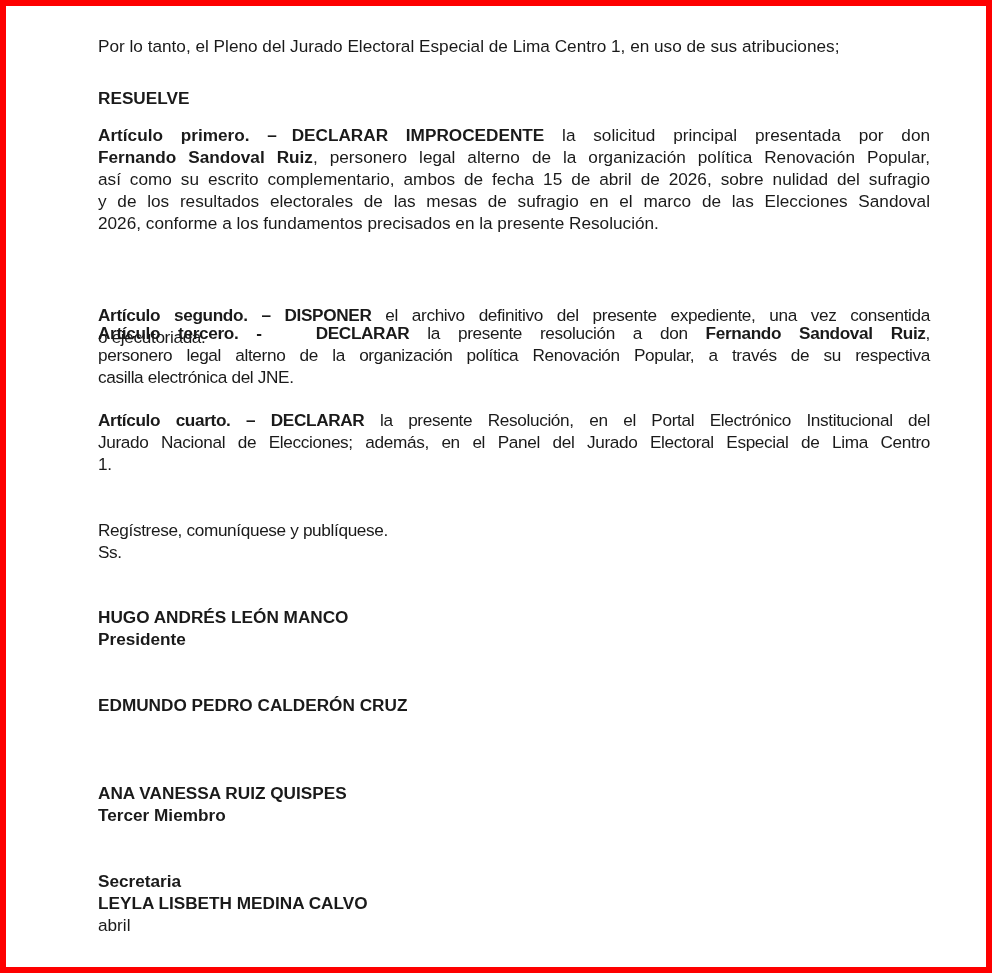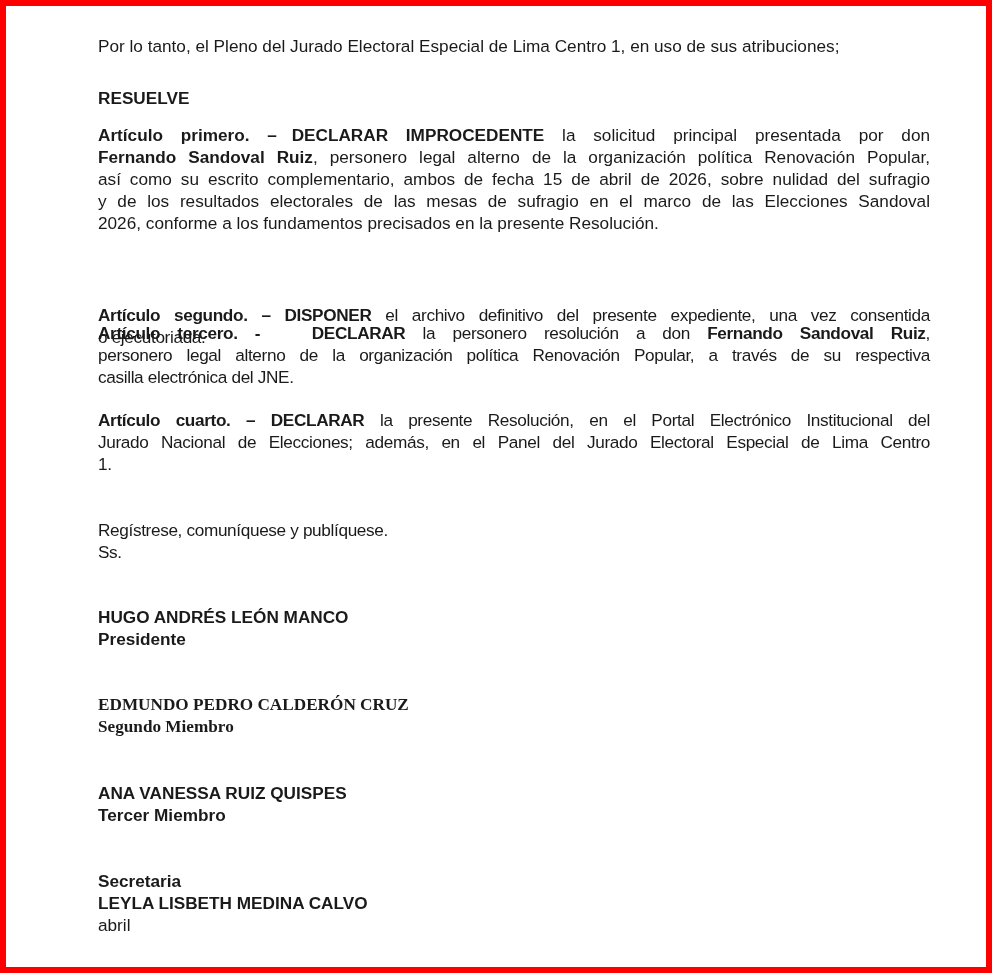--- a/index.html
+++ b/index.html
@@ -46,44 +46,43 @@
     <span class="just">y de los resultados electorales de las mesas de sufragio en el marco de las Elecciones Sandoval</span>
     <span class="line">2026, conforme a los fundamentos precisados en la presente Resolución.</span>
   </div>
 
   <div class="p cond" style="top:256px;margin-top:48px;">
     <span class="just"><span class="b">Artículo segundo. –</span> <span class="b">DISPONER</span><span> el archivo definitivo del presente expediente, una vez consentida</span></span>
     <span class="line">o ejecutoriada.</span>
   </div>
 
   <div class="p cond" style="top:322px;">
-    <span class="just"><span class="b">Artículo tercero. -</span>&nbsp;&nbsp; <span class="b">DECLARAR</span><span> la personero resolución a don </span><span class="b">Fernando Sandoval Ruiz</span><span>,</span></span>
+    <span class="just"><span class="b">Artículo tercero. -</span>&nbsp;&nbsp; <span class="b">DECLARAR</span><span> la presente resolución a don </span><span class="b">Fernando Sandoval Ruiz</span><span>,</span></span>
     <span class="just">personero legal alterno de la organización política Renovación Popular, a través de su respectiva</span>
     <span class="line">casilla electrónica del JNE.</span>
   </div>
 
   <div class="p cond" style="top:409px;">
     <span class="just"><span class="b">Artículo cuarto. –</span> <span class="b">DECLARAR</span><span> la presente Resolución, en el Portal Electrónico Institucional del</span></span>
     <span class="just">Jurado Nacional de Elecciones; además, en el Panel del Jurado Electoral Especial de Lima Centro</span>
     <span class="line">1.</span>
   </div>
 
   <div class="p cond" style="top:519px;">
     <span class="line">Regístrese, comuníquese y publíquese.</span>
     <span class="line">Ss.</span>
   </div>
 
   <div class="p b" style="top:606px;">
     <span class="line">HUGO ANDRÉS LEÓN MANCO</span>
     <span class="line">Presidente</span>
   </div>
 
-  <div class="p b" style="top:694px;font-family:Liberation Serif, serif;">
+  <div class="p b" style="top:694px;">
     <span class="line">EDMUNDO PEDRO CALDERÓN CRUZ</span>
-    <span class="line">Segundo Miembro</span>
   </div>
 
   <div class="p b" style="top:782px;">
     <span class="line">ANA VANESSA RUIZ QUISPES</span>
     <span class="line">Tercer Miembro</span>
   </div>
 
   <div class="p" style="top:870px;">
     <span class="line b">Secretaria</span>
     <span class="line b">LEYLA LISBETH MEDINA CALVO</span>

